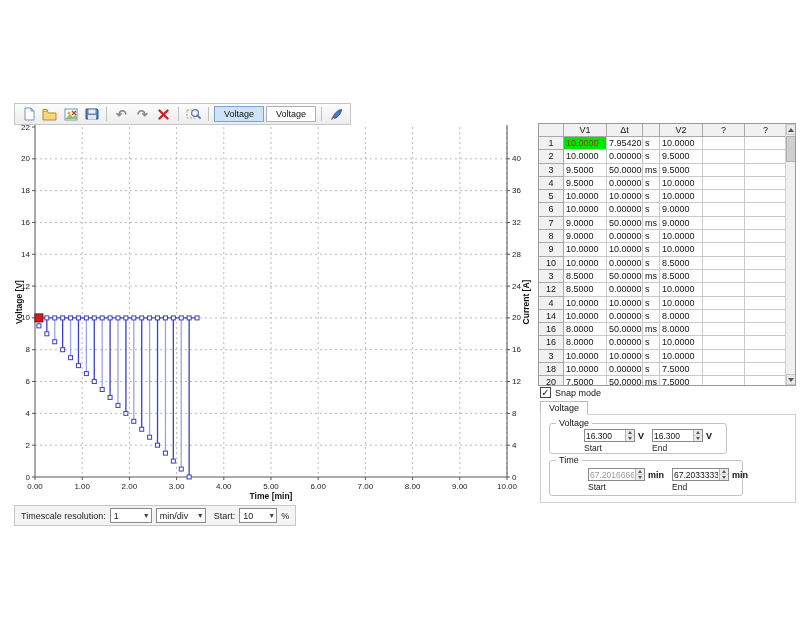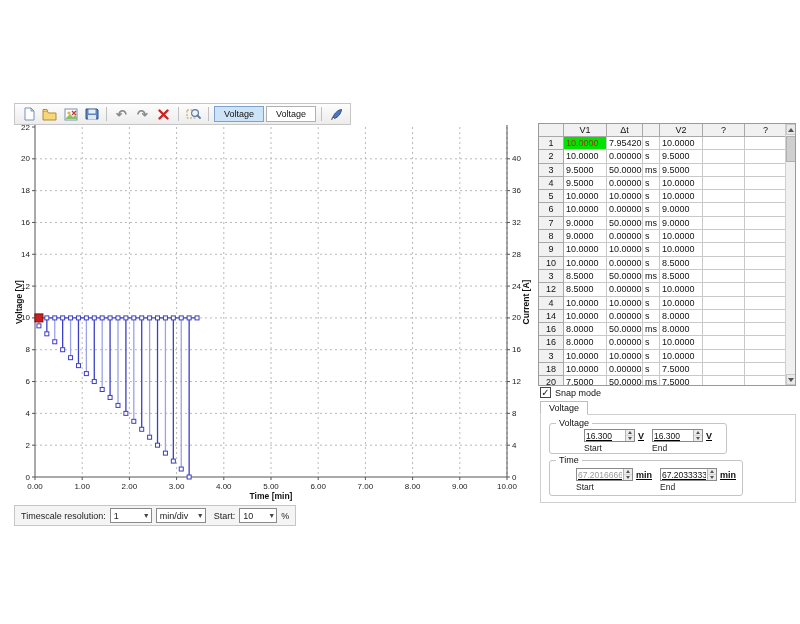--- a/index.html
+++ b/index.html
@@ -58,21 +58,21 @@
              background:#fff; border:1px solid #bdbdbd; border-bottom:1px solid #fff; z-index:2; color:#111; }
   .gen-panel { position:absolute; left:540px; top:414px; width:256px; height:89px; background:#fff;
                border:1px solid #cfcfcf; z-index:1; }
 
   .groupbox { position:absolute; border:1px solid #c4c4c4; border-radius:3px; }
   .groupbox .legend { position:absolute; top:-6px; left:6px; background:#fff; padding:0 3px; font-size:9px; color:#111; }
   .gb-voltage { left:8px; top:8px;  width:178px; height:31px; }
   .gb-time    { left:8px; top:45px; width:194px; height:36px; }
   .spin-area { position:absolute; display:flex; gap:8px; }
   .spin-col { display:flex; flex-direction:column; }
-  .spin-row { display:flex; align-items:center; gap:3px;text-decoration:underline; }
+  .spin-row { display:flex; align-items:center; gap:3px; }
   .spinbox { display:flex; border:1px solid #8a8a8a; background:#fff; height:13px; }
   .spinbox input { border:0; outline:0; width:40px; font-size:8.5px; font-family:"Liberation Sans", sans-serif; padding:0 1px; color:#111; }
   .spinbox.wide input { width:46px; }
   .spinbox input:disabled { color:#9a9a9a; background:#fff; }
   .spinbtns { width:9px; display:flex; flex-direction:column; border-left:1px solid #b5b5b5; }
   .spinbtns div { flex:1; background:#ececec; display:flex; align-items:center; justify-content:center; border-bottom:1px solid #d5d5d5; }
   .spinbtns div:last-child { border-bottom:0; }
   .t-up   { width:0; height:0; border-left:2px solid transparent; border-right:2px solid transparent; border-bottom:3px solid #555; }
   .t-down { width:0; height:0; border-left:2px solid transparent; border-right:2px solid transparent; border-top:3px solid #555; }
   .unit { font-size:9px; font-weight:bold; color:#111; }
@@ -561,21 +561,21 @@
           </div>
           <span class="unit">V</span>
         </div>
         <span class="caption">End</span>
       </div>
     </div>
   </div>
 
   <div class="groupbox gb-time">
     <span class="legend">Time</span>
-    <div class="spin-area" style="left:26px; top:7px;">
+    <div class="spin-area" style="left:38px; top:7px;">
       <div class="spin-col">
         <div class="spin-row">
           <div class="spinbox wide">
             <input disabled="" value="67.2016666" style="">
             <div class="spinbtns">
                 <div>
                   <span class="t-up"></span>
                 </div>
                 <div>
                   <span class="t-down"></span>

